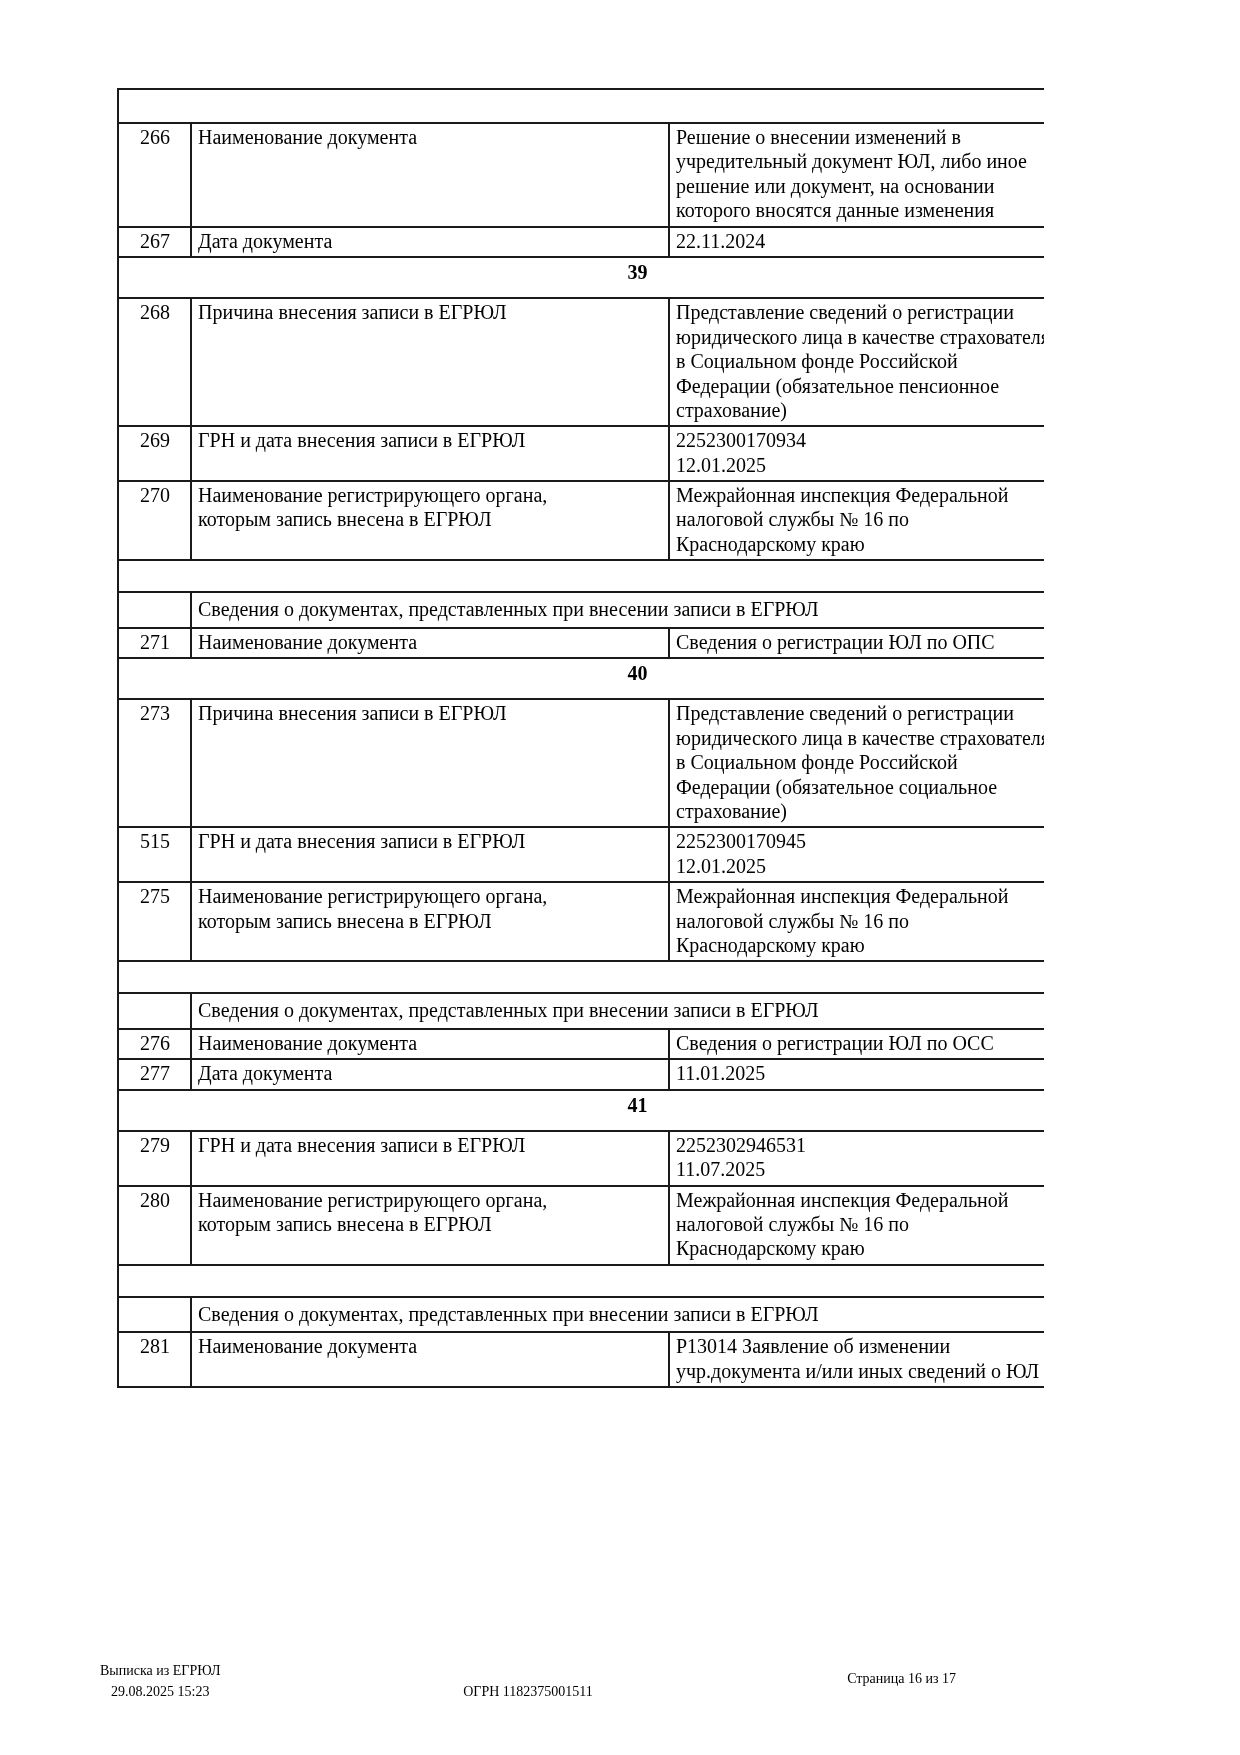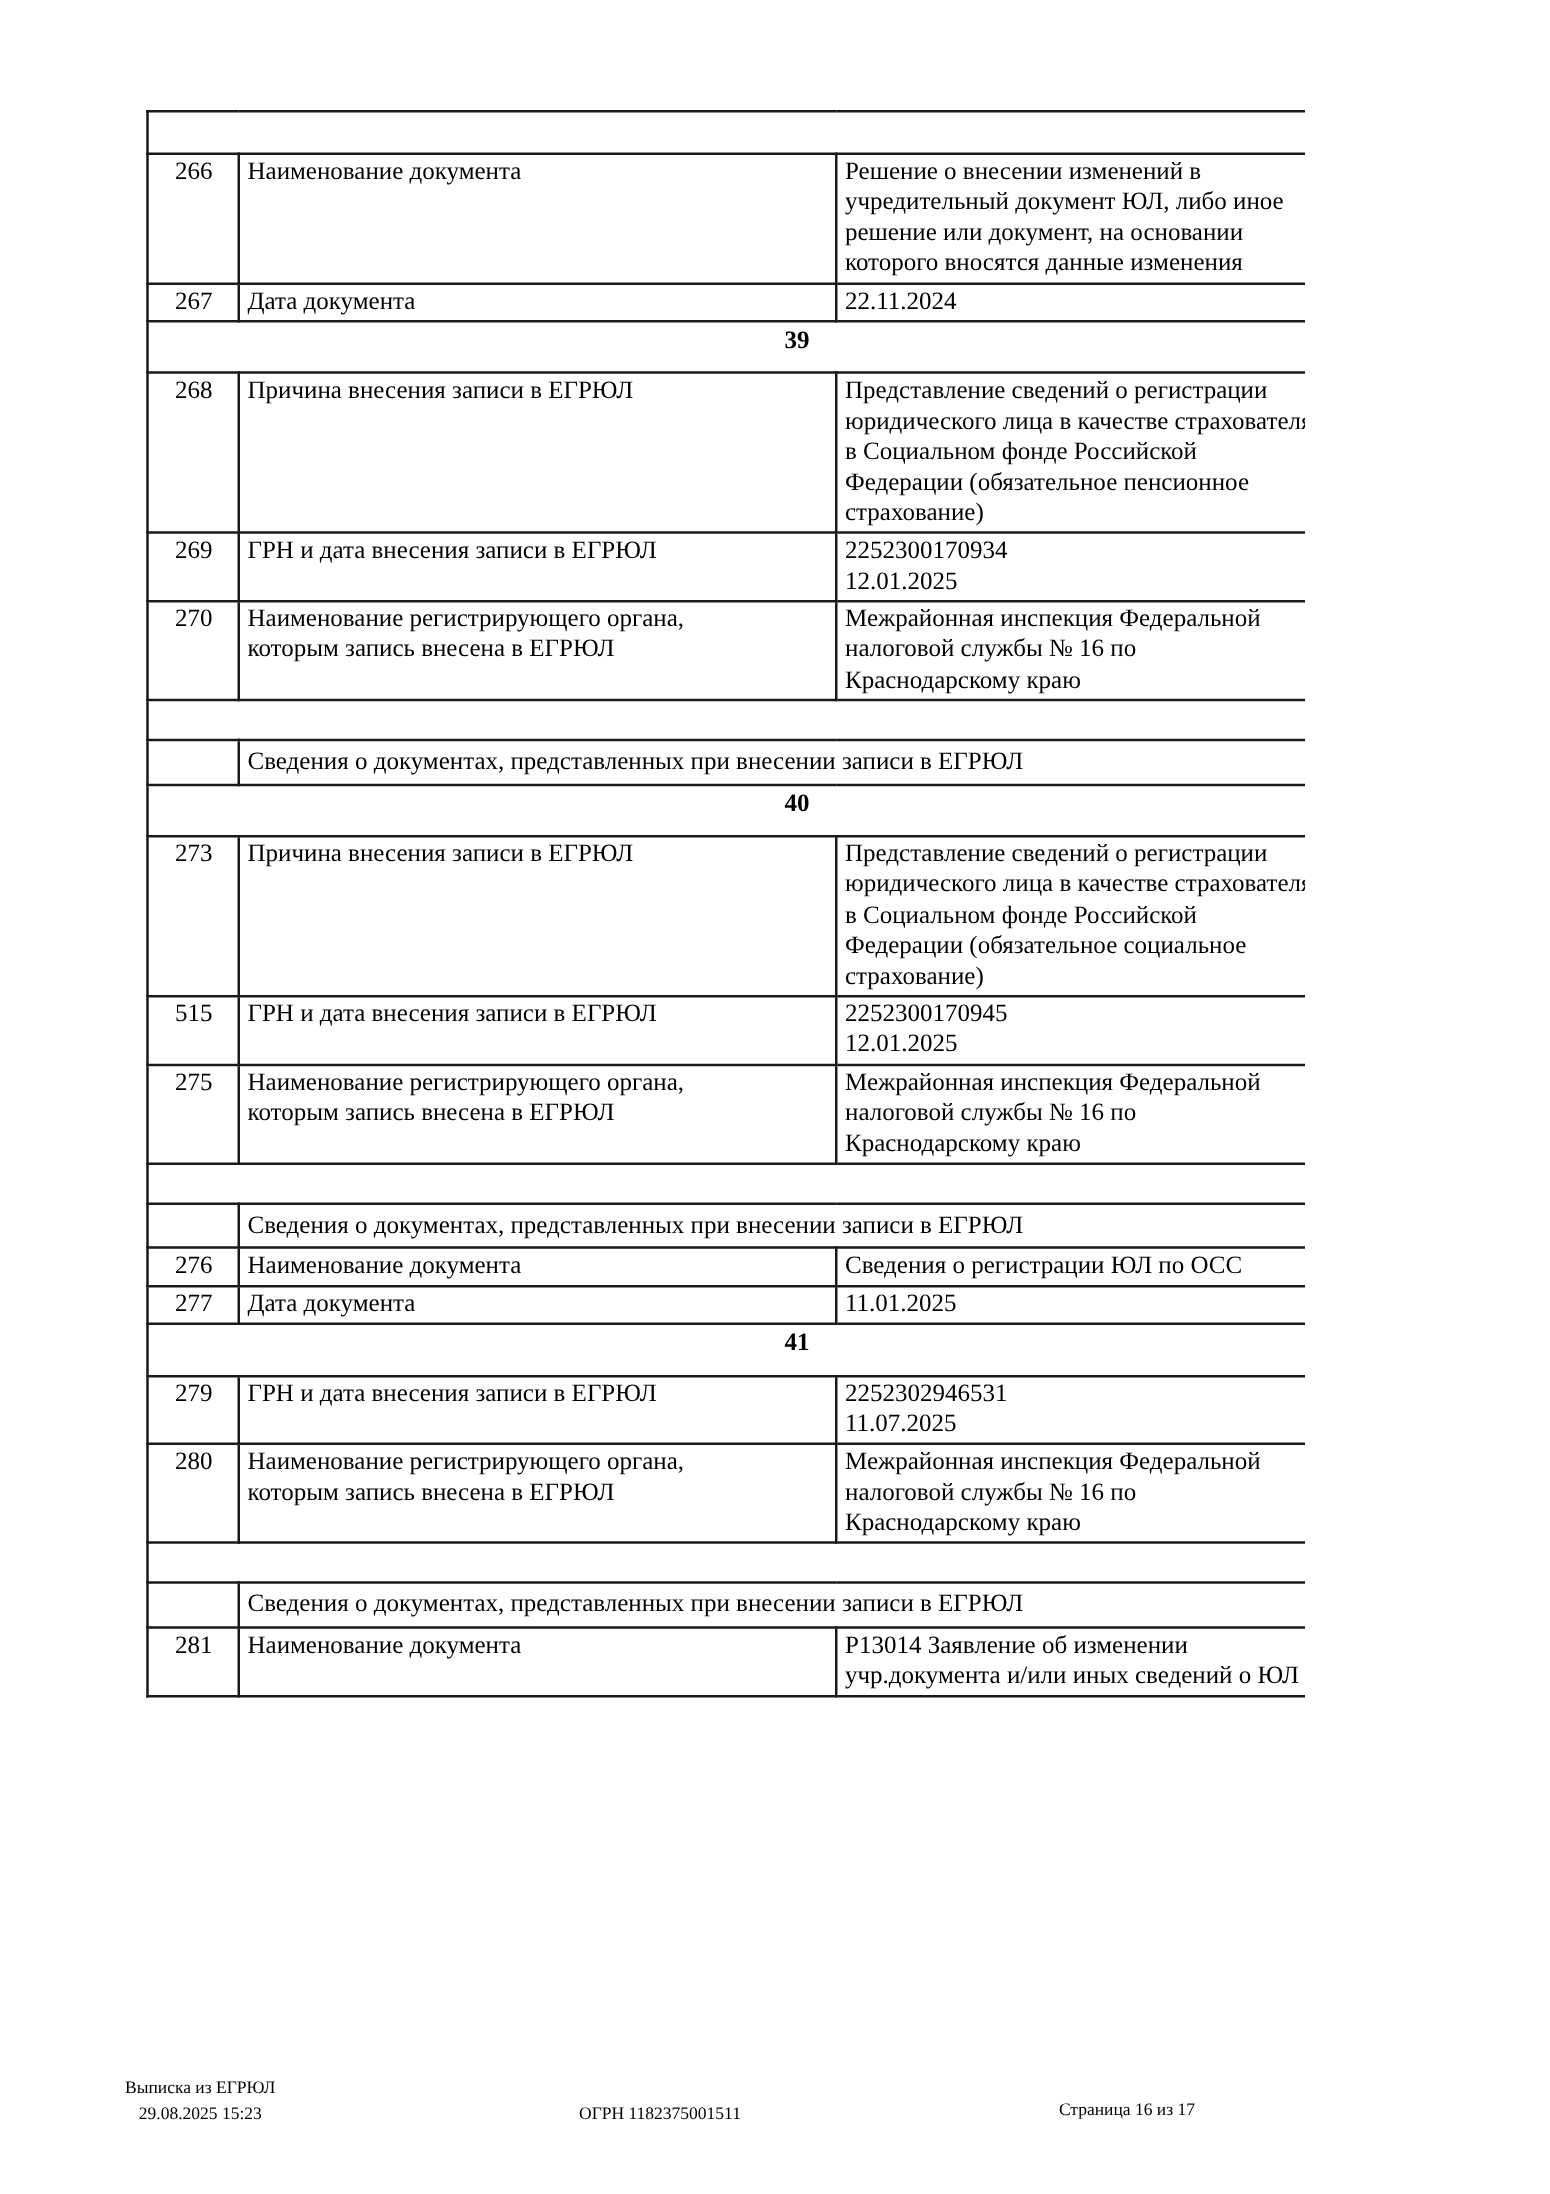--- a/index.html
+++ b/index.html
@@ -50,21 +50,21 @@
     position: absolute;
     left: 100px;
     right: 88px;
     top: 1658px;
     height: 44px;
     font-size: 14px;
     line-height: 1.45;
   }
   .f-left  { position: absolute; left: 0; bottom: 0; text-align: center; }
   .f-center{ position: absolute; left: 50%; transform: translateX(-50%); bottom: 0; }
-  .f-right { position: absolute; right: 0; bottom: 3px; text-align: center; }
+  .f-right { position: absolute; right: 0; bottom: 13px; text-align: center; }
 </style>
 </head>
 <body>
 
 <div class="sheet">
 
   <table class="egrul">
     <colgroup>
       <col style="width:73px">
       <col style="width:478px">
@@ -113,20 +113,25 @@
 налоговой службы № 16 по
 Краснодарскому краю</td>
         </tr>
         <tr class="spacer">
           <td colspan="3"></td>
         </tr>
         <tr class="docshead">
           <td class="numcol"></td>
           <td colspan="2">Сведения о документах, представленных при внесении записи в ЕГРЮЛ</td>
         </tr>
+        <tr>
+          <td class="numcol">271</td>
+          <td>Наименование документа</td>
+          <td>Сведения о регистрации ЮЛ по ОПС</td>
+        </tr>
         <tr class="section">
           <td colspan="3">40</td>
         </tr>
         <tr>
           <td class="numcol">273</td>
           <td>Причина внесения записи в ЕГРЮЛ</td>
           <td>Представление сведений о регистрации
 юридического лица в качестве страхователя
 в Социальном фонде Российской
 Федерации (обязательное социальное

